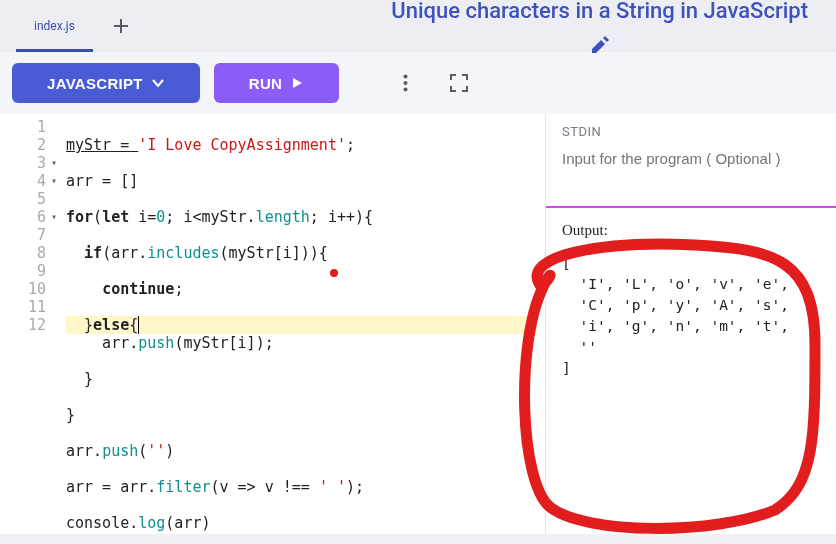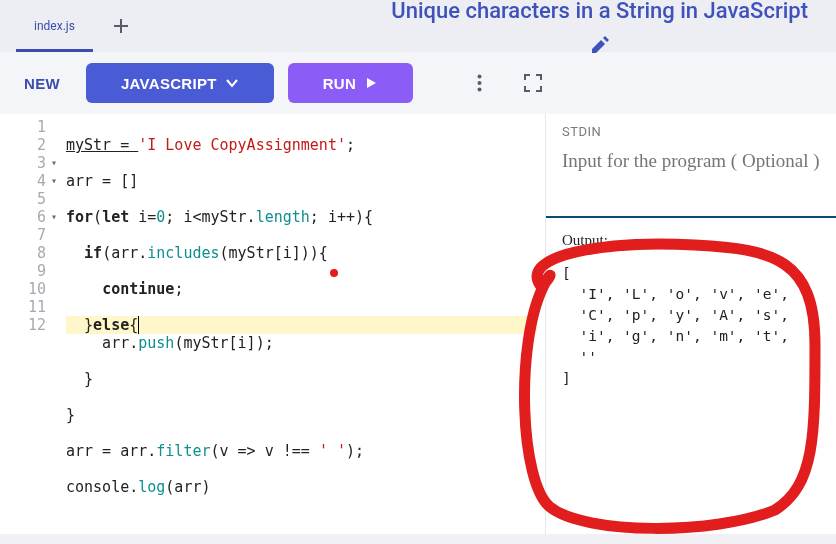--- a/index.html
+++ b/index.html
@@ -165,37 +165,37 @@
     top: 155px;
   }
   .side {
     width: 290px;
     display: flex;
     flex-direction: column;
     background: #fff;
   }
   .stdin {
     padding: 10px 16px 14px 16px;
-    border-bottom: 2px solid #0c4a6e;
+    border-bottom: 2px solid #d946ef;
   }
   .stdin-label {
     font-size: 13px;
     color: #7a7a85;
     letter-spacing: 0.5px;
     margin-bottom: 10px;
   }
   .stdin-input {
     width: 100%;
     border: none;
-    font-size: 19px;
+    font-size: 15px;
     color: #ec4899;
     background: transparent;
     outline: none;
     resize: none;
-    font-family: Liberation Serif, serif;
+    font-family: Liberation Sans, sans-serif;
     line-height: 1.3;
   }
   .output {
     flex: 1;
     padding: 14px 16px;
     font-family: "Consolas","Menlo",monospace;
     font-size: 14.5px;
     color: #222;
     position: relative;
   }
@@ -235,23 +235,20 @@
       <span class="title-text">Unique characters in a String in JavaScript</span>
       <span class="edit-icon">
         <svg width="20" height="20" viewBox="0 0 20 20">
             <path d="M2 14l9-9 4 4-9 9H2v-4zM13 3l2-2 4 4-2 2-4-4z" fill="#3f52bb"></path>
           </svg>
       </span>
     </div>
   </div>
 
   <div class="toolbar">
-    <button class="btn btn-new">
-      <span>NEW</span>
-    </button>
     <button class="btn btn-lang">
       <span>JAVASCRIPT</span>
       <span>
         <svg width="14" height="14" viewBox="0 0 14 14">
             <path d="M2 4l5 6 5-6" stroke="#fff" stroke-width="2" fill="none"></path>
           </svg>
       </span>
     </button>
     <button class="btn btn-run">
       <span>RUN</span>
@@ -300,20 +297,21 @@
       <div class="code">
 <div class="line"><span class="tok-var">myStr = </span><span class="tok-str">'I Love CopyAssignment'</span><span>;</span></div>
 <div class="line"><span>arr = []</span></div>
 <div class="line"><span class="tok-key">for</span><span>(</span><span class="tok-key">let</span><span> i=</span><span class="tok-num">0</span><span>; i&lt;myStr.</span><span class="tok-prop">length</span><span>; i++){</span></div>
 <div class="line"><span>  </span><span class="tok-key">if</span><span>(arr.</span><span class="tok-fn">includes</span><span>(myStr[i])){</span></div>
 <div class="line"><span>    </span><span class="tok-key">continue</span><span>;</span></div>
 <div class="line hl"><span>  }</span><span class="tok-key">else</span><span>{</span><span class="cursor"></span></div>
 <div class="line"><span>    arr.</span><span class="tok-fn">push</span><span>(myStr[i]);</span></div>
 <div class="line"><span>  }</span></div>
 <div class="line"><span>}</span></div>
+<div class="line"><span>arr.</span><span class="tok-fn">push</span><span>(</span><span class="tok-str">''</span><span>)</span></div>
 <div class="line"><span>arr = arr.</span><span class="tok-fn">filter</span><span>(v =&gt; v !== </span><span class="tok-str">' '</span><span>);</span></div>
 <div class="line"><span>console.</span><span class="tok-fn">log</span><span>(arr)</span></div>
         <div class="red-dot"></div>
       </div>
     </div>
 
     <div class="side">
       <div class="stdin">
         <div class="stdin-label">STDIN</div>
         <textarea class="stdin-input" rows="2" placeholder="Input for the program ( Optional )" style=""></textarea>

